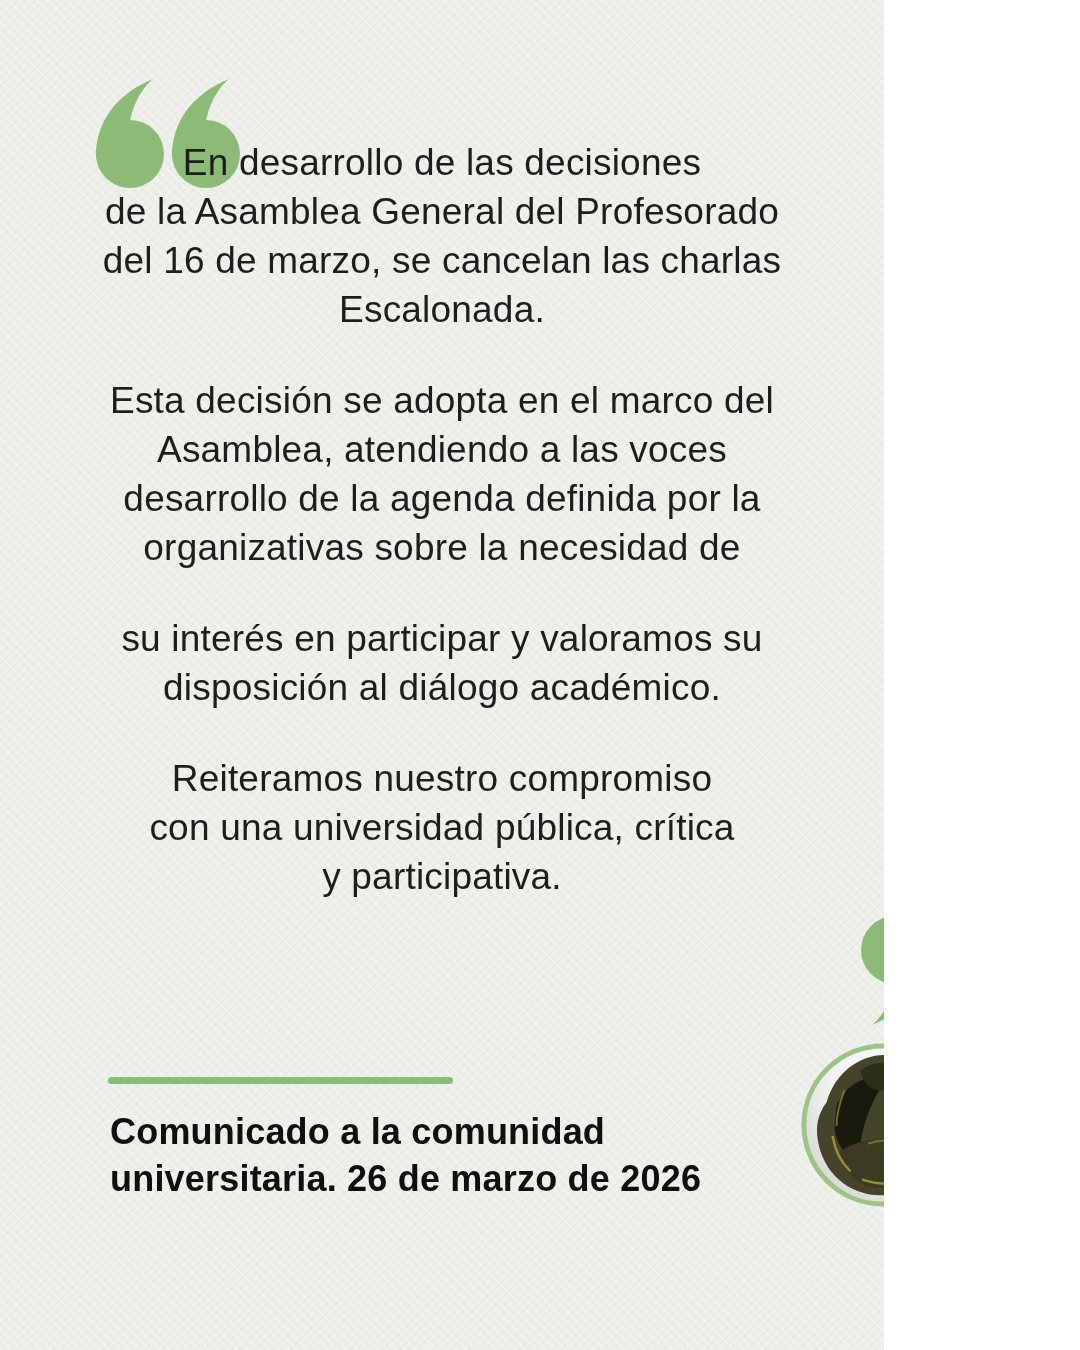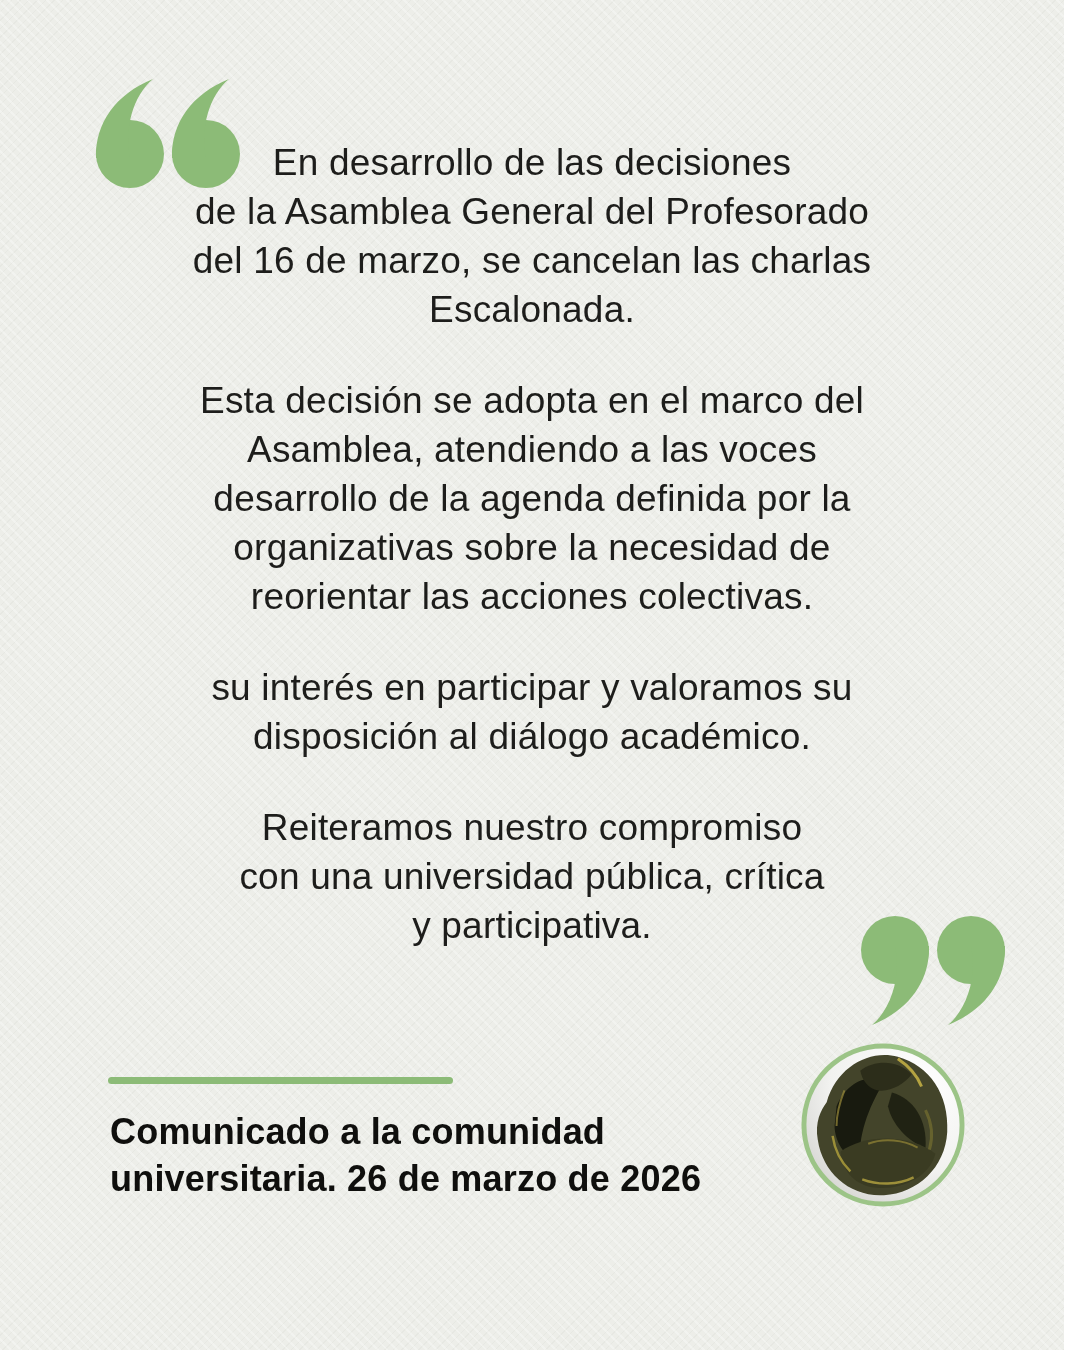--- a/index.html
+++ b/index.html
@@ -1,18 +1,18 @@
 <!DOCTYPE html>
 <html><head>
 <meta charset="utf-8">
 <style>
   html, body { margin: 0; padding: 0; }
   .canvas {
     position: relative;
-    width: 1064px;
+    width: 884px;
     height: 1350px;
     background-color: #edeee9;
     background-image:
       repeating-linear-gradient(45deg, rgba(255,255,255,0.30) 0 2px, rgba(255,255,255,0) 2px 7px),
       repeating-linear-gradient(-45deg, rgba(186,189,180,0.12) 0 1px, rgba(186,189,180,0) 1px 6px);
     overflow: hidden;
     font-family: "Liberation Sans", sans-serif;
   }
   .open-quote  { position: absolute; left: 93px;  top: 78px;  width: 150px; height: 112px; }
   .close-quote { position: absolute; left: 858px; top: 912px; width: 150px; height: 116px; }
@@ -75,21 +75,20 @@
       <span>En desarrollo de las decisiones</span>
       <span>de la Asamblea General del Profesorado</span>
       <span>del 16 de marzo, se cancelan las charlas</span>
       <span>Escalonada.</span>
     </p>
     <p>
       <span>Esta decisión se adopta en el marco del</span>
       <span>Asamblea, atendiendo a las voces</span>
       <span>desarrollo de la agenda definida por la</span>
       <span>organizativas sobre la necesidad de</span>
-      <span>reorientar las acciones colectivas.</span>
     </p>
     <p>
       <span>su interés en participar y valoramos su</span>
       <span>disposición al diálogo académico.</span>
     </p>
     <p>
       <span>Reiteramos nuestro compromiso</span>
       <span>con una universidad pública, crítica</span>
       <span>y participativa.</span>
     </p>

